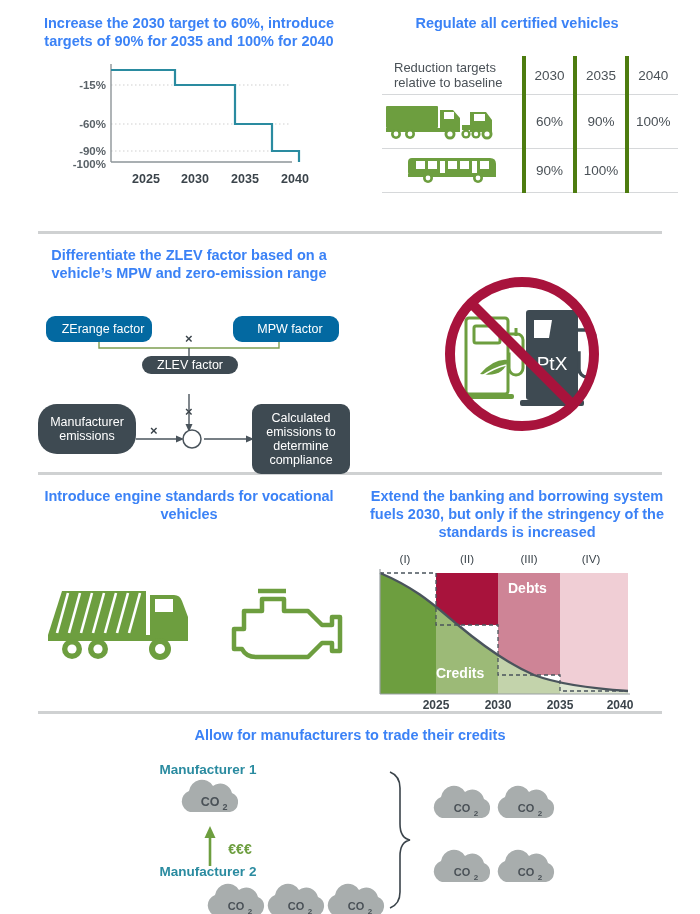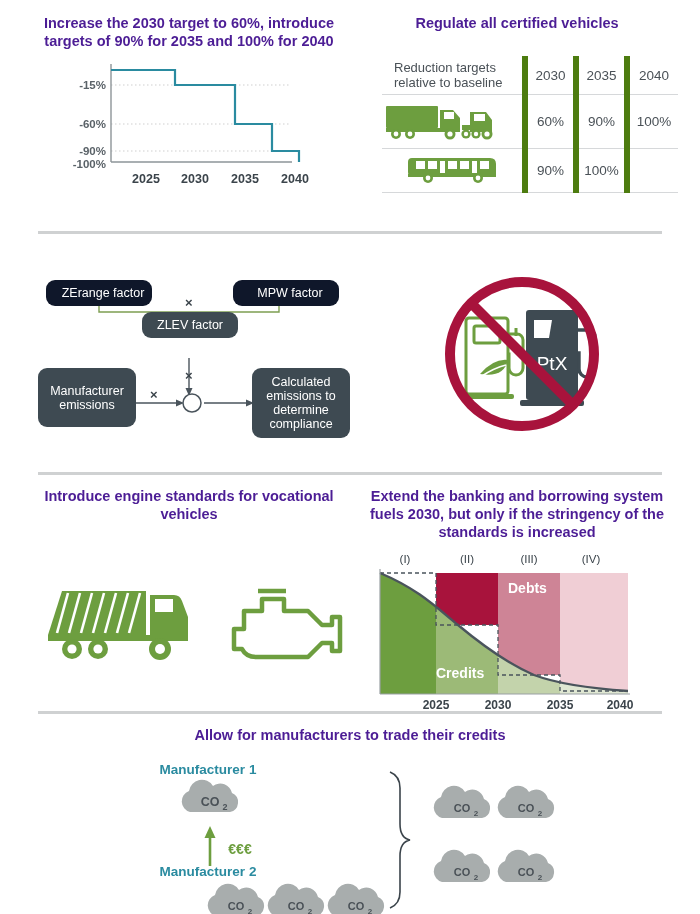--- a/index.html
+++ b/index.html
@@ -14,38 +14,38 @@
   }
   .page { width:700px; height:914px; position:relative; }
 
   .divider {
     position:absolute; left:38px; width:624px; height:3px;
     background:#cfd1d2;
   }
 
   .sec-title {
     font-weight:bold; font-size:14.5px; line-height:18px;
-    color:#4c1d95; text-align:center;
+    color:#3b82f6; text-align:center;
   }
 
   
   .panel { position:absolute; }
 
   
   #s1-left { left:24px; top:14px; width:330px; }
   #s1-right { left:358px; top:14px; width:318px; }
 
   .chart1-wrap { position:relative; width:330px; height:140px; margin-top:12px;text-align:center; }
 
   
   table.vtable { border-collapse:collapse; width:296px; margin:24px auto 0 24px; }
   table.vtable td, table.vtable th {
     font-size:13.5px; font-weight:normal; color:#4a5157;
     text-align:center; vertical-align:middle;
-    border-right:6px solid #4d7c0f;
+    border-right:4px solid #4d7c0f;
     border-bottom:1px solid #d6d8da;
     padding:4px 2px;
   }
   table.vtable tr td:last-child, table.vtable tr th:last-child { border-right:none; }
   table.vtable th.lbl {
     text-align:left; padding-left:12px; width:140px;
     line-height:15px; font-size:13px; border-bottom:1px solid #d6d8da;
   }
   table.vtable td.icon-cell { width:140px; padding:3px 2px; }
   table.vtable tr.last td { border-bottom:none; }
@@ -53,21 +53,21 @@
 
   
   #s2-left  { left:24px; top:246px; width:330px; }
   #s2-right { left:358px; top:246px; width:318px; }
   .flow { position:relative; width:330px; height:185px; margin-top:14px; }
   .pill {
     position:absolute; border-radius:9px;
     display:flex; align-items:center; justify-content:center;
     text-align:center; color:#ffffff; font-size:12.5px; line-height:14px;
   }
-  .pill.green { background:#0f172a;padding-left:8px; }
+  .pill.green { background:#0369a1;padding-left:8px; }
   .pill.dark  { background:#3e4a52; }
   .xmark { position:absolute; font-weight:bold; color:#3b444b; font-size:13px; }
 
   
   #s3-left  { left:24px; top:487px; width:330px; }
   #s3-right { left:358px; top:487px; width:318px; }
 
   
   #s4 { left:24px; top:726px; width:652px; }
 </style>
@@ -179,20 +179,21 @@
         </td>
         <td>90%</td>
         <td>100%</td>
         <td></td>
       </tr>
     </tbody>
       </table>
   </div>
 
   <div class="panel" id="s2-left">
+    <div class="sec-title">Differentiate the ZLEV factor based on a vehicle’s MPW and zero-emission range</div>
     <div class="flow">
       <svg width="330" height="185" viewBox="0 0 330 185" style="position:absolute;left:0;top:0">
         <g stroke="#7d9e52" stroke-width="1.4" fill="none">
           <path d="M75 38 V52 H255 V38"></path>
         </g>
         <g stroke="#4a545c" stroke-width="1.4" fill="none">
           <path d="M165 52 V62"></path>
           <path d="M165 98 V131"></path>
           <path d="M112 143 H155"></path>
           <path d="M180 143 H225"></path>
@@ -202,24 +203,24 @@
         <polygon points="230,143 222,139.5 222,146.5" fill="#4a545c"></polygon>
         <circle cx="168" cy="143" r="9" fill="#ffffff" stroke="#4a545c" stroke-width="1.5"></circle>
       </svg>
 
       <div class="pill green" style="left:22px; top:20px; width:106px; height:26px;">
         <span>ZErange factor</span>
       </div>
       <div class="pill green" style="left:209px; top:20px; width:106px; height:26px;">
         <span>MPW factor</span>
       </div>
-      <div class="pill dark" style="left:118px; top:52px; width:96px; height:26px;">
+      <div class="pill dark" style="left:118px; top:60px; width:96px; height:18px;">
         <span>ZLEV factor</span>
       </div>
-      <div class="pill dark" style="left:14px; top:108px; width:98px; height:59px; padding:0 6px;">
+      <div class="pill dark" style="left:14px; top:108px; width:98px; height:50px; padding:0 6px;border-radius:19px;">
         <span>Manufacturer emissions</span>
       </div>
       <div class="pill dark" style="left:228px; top:108px; width:98px; height:70px; padding:8px 6px;">
         <span>Calculated emissions to determine compliance</span>
       </div>
 
       <div class="xmark" style="left:161px; top:35px;">×</div>
       <div class="xmark" style="left:161px; top:108px;">×</div>
       <div class="xmark" style="left:126px; top:127px;">×</div>
     </div>

